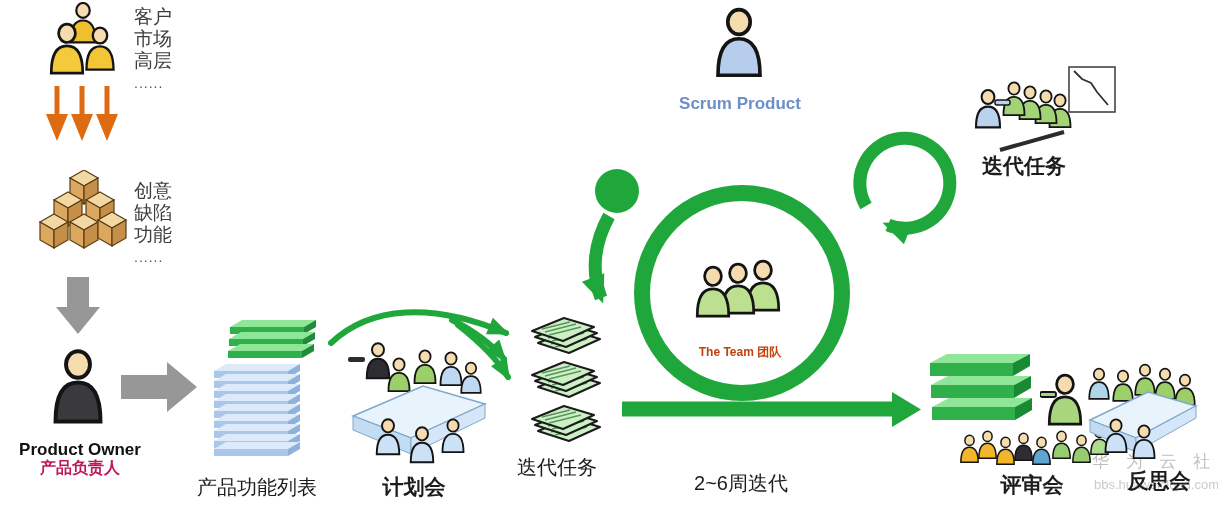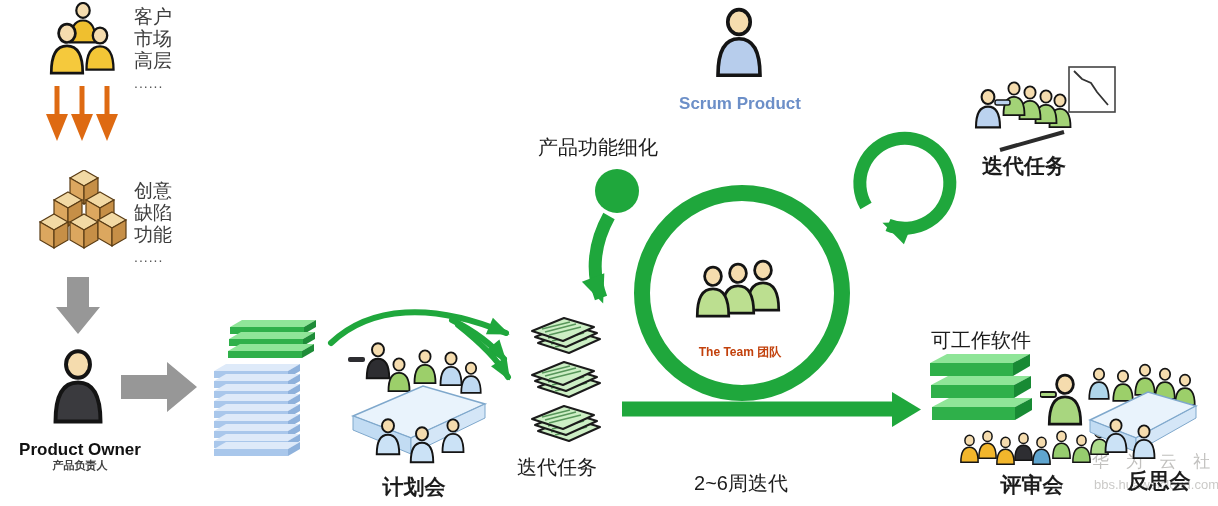--- a/index.html
+++ b/index.html
@@ -8,21 +8,21 @@
     font-family:Liberation Sans, sans-serif;
   }
   .abs{position:absolute;}
   svg{display:block;}
   .lbl{position:absolute;color:#1c1c1c;font-size:20px;white-space:nowrap;z-index:3;}
   .lbl.c{transform:translateX(-50%);}
   .lbl.b{font-weight:bold;font-size:21px;}
   .side-lines{position:absolute;font-size:19px;line-height:22px;color:#3d3d3d;z-index:3;}
   .side-lines .dots{font-size:14px;letter-spacing:1px;color:#555;}
   .po-en{position:absolute;transform:translateX(-50%);font-weight:bold;font-size:17px;color:#111;z-index:3;white-space:nowrap;}
-  .po-zh{position:absolute;transform:translateX(-50%);font-weight:bold;font-size:11px;color:#404040;z-index:3;white-space:nowrap;}
+  .po-zh{position:absolute;transform:translateX(-50%);font-weight:bold;font-size:16px;color:#be185d;z-index:3;white-space:nowrap;}
   .sm-lbl{position:absolute;transform:translateX(-50%);font-weight:bold;font-size:17px;color:#6c8fc8;z-index:3;white-space:nowrap;}
   .team-lbl{position:absolute;transform:translateX(-50%);font-weight:bold;font-size:12px;color:#c2410c;z-index:3;white-space:nowrap;}
   .wm1{position:absolute;font-size:17px;color:#c1c0be;letter-spacing:6px;z-index:1;white-space:nowrap;}
   .wm2{position:absolute;font-size:13px;color:#cbcac8;z-index:1;white-space:nowrap;}
   .icon{position:absolute;z-index:2;}
 </style>
 </head>
 <body>
 
 <div class="canvas">
@@ -153,20 +153,21 @@
       <use href="#slabB" x="6" y="54"></use>
       <use href="#slabB" x="6" y="64"></use>
       <use href="#slabB" x="6" y="74"></use>
       <use href="#slabB" x="6" y="84"></use>
       <use href="#slabB" x="6" y="94"></use>
       <use href="#slabB" x="6" y="104"></use>
       <use href="#slabB" x="6" y="114"></use>
       <use href="#slabB" x="6" y="122"></use>
     </svg>
   </div>
+  <div class="lbl c" style="left:257px;top:474px;">产品功能列表</div>
 
   <div class="icon" style="left:345px;top:340px;">
     <svg width="145" height="130" viewBox="0 0 145 130">
       <use href="#person" x="18" y="0" width="30" height="42" style="color:#2D2D31"></use>
       <rect x="3" y="17" width="17" height="5" rx="2" fill="#2D2D31"></rect>
       <use href="#person" x="40" y="16" width="28" height="38" style="color:#9CCF6A"></use>
       <use href="#person" x="66" y="8" width="28" height="38" style="color:#9CCF6A"></use>
       <use href="#person" x="92" y="10" width="28" height="38" style="color:#BFD9F2"></use>
       <use href="#person" x="113" y="20" width="26" height="36" style="color:#BFD9F2"></use>
       <polygon points="8,76 78,46 140,64 66,98" fill="#E9F3FC" stroke="#7FA8CC" stroke-width="1.5"></polygon>
@@ -189,21 +190,20 @@
         <use href="#sheet" x="14" y="46"></use>
       <use href="#sheet" x="20" y="102"></use>
         <use href="#sheet" x="17" y="96"></use>
         <use href="#sheet" x="14" y="90"></use>
     </svg>
   </div>
   <div class="lbl c" style="left:557px;top:454px;">迭代任务</div>
 
   <div class="lbl c" style="left:741px;top:470px;">2~6周迭代</div>
 
-  <div class="lbl" style="left:538px;top:134px;">产品功能细化</div>
 
   <div class="icon" style="left:692px;top:246px;">
     <svg width="96" height="88" viewBox="0 0 96 88">
       <use href="#person" x="50" y="0" width="42" height="80" style="color:#BCDF90"></use>
       <use href="#person" x="25" y="3" width="42" height="80" style="color:#BCDF90"></use>
       <use href="#person" x="0" y="6" width="42" height="80" style="color:#BCDF90"></use>
     </svg>
   </div>
   <div class="team-lbl" style="left:740px;top:344px;">The Team 团队</div>
 
@@ -226,21 +226,20 @@
     </svg>
   </div>
   <div class="icon" style="left:1068px;top:66px;">
     <svg width="48" height="47" viewBox="0 0 48 47">
       <rect x="1" y="1" width="46" height="45" fill="#ffffff" stroke="#444" stroke-width="1.6"></rect>
       <polyline points="6,5 14,13 23,17 29,26 40,39" fill="none" stroke="#333" stroke-width="1.8"></polyline>
     </svg>
   </div>
   <div class="lbl c b" style="left:1024px;top:152px;">迭代任务</div>
 
-  <div class="lbl c" style="left:981px;top:327px;">可工作软件</div>
   <div class="icon" style="left:926px;top:354px;">
     <svg width="110" height="84" viewBox="0 0 110 84">
       <use href="#slabG2" x="4" y="0"></use>
       <use href="#slabG2" x="5" y="22"></use>
       <use href="#slabG2" x="6" y="44"></use>
     </svg>
   </div>
 
   <div class="icon" style="left:1040px;top:360px;">
     <svg width="48" height="84" viewBox="0 0 48 84">

